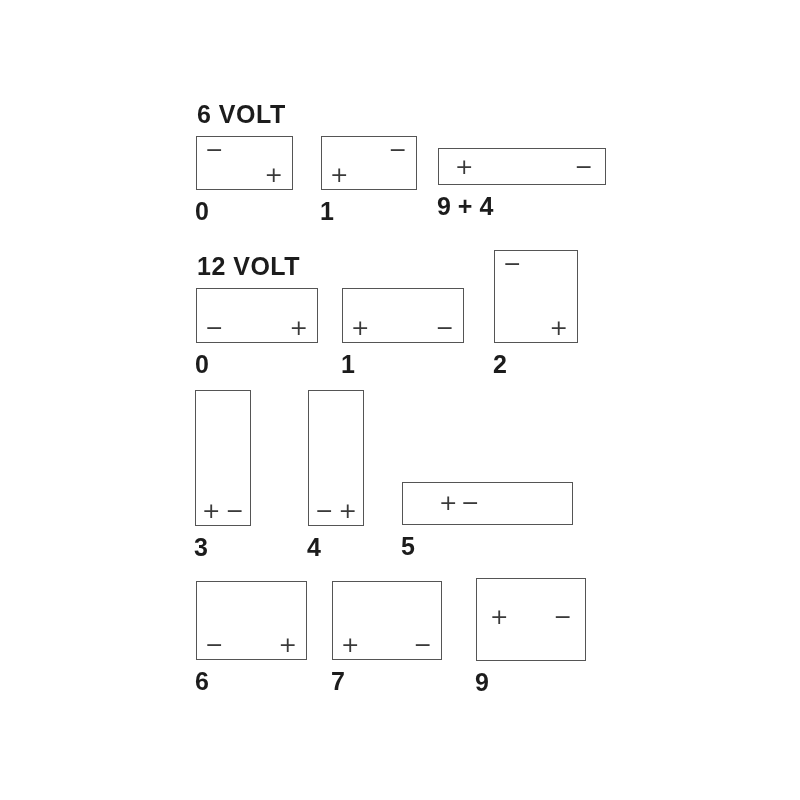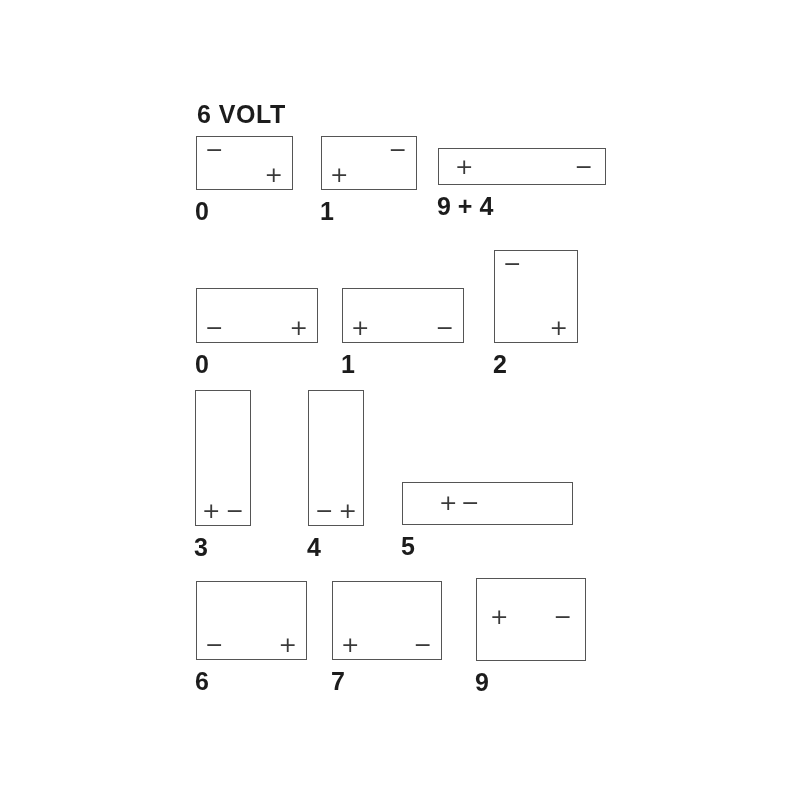--- a/index.html
+++ b/index.html
@@ -66,20 +66,21 @@
     <div class="battery-box" style="left: 321px; top: 136px; width: 96px; height: 54px;">
       <span class="terminal t-top-right">−</span>
       <span class="terminal t-bottom-left">+</span>
     </div>
     <div class="battery-label" style="left: 320px; top: 197px;">1</div>
     <div class="battery-box" style="left: 438px; top: 148px; width: 168px; height: 37px;">
       <span class="terminal t-mid-left">+</span>
       <span class="terminal t-mid-right">−</span>
     </div>
     <div class="battery-label" style="left: 437px; top: 192px;">9 + 4</div>
+    <div class="section-title" style="left: 197px; top: 252px;">12 VOLT</div>
     <div class="battery-box" style="left: 196px; top: 288px; width: 122px; height: 55px;">
       <span class="terminal t-bottom-left">−</span>
       <span class="terminal t-bottom-right">+</span>
     </div>
     <div class="battery-label" style="left: 195px; top: 350px;">0</div>
     <div class="battery-box" style="left: 342px; top: 288px; width: 122px; height: 55px;">
       <span class="terminal t-bottom-left">+</span>
       <span class="terminal t-bottom-right">−</span>
     </div>
     <div class="battery-label" style="left: 341px; top: 350px;">1</div>

